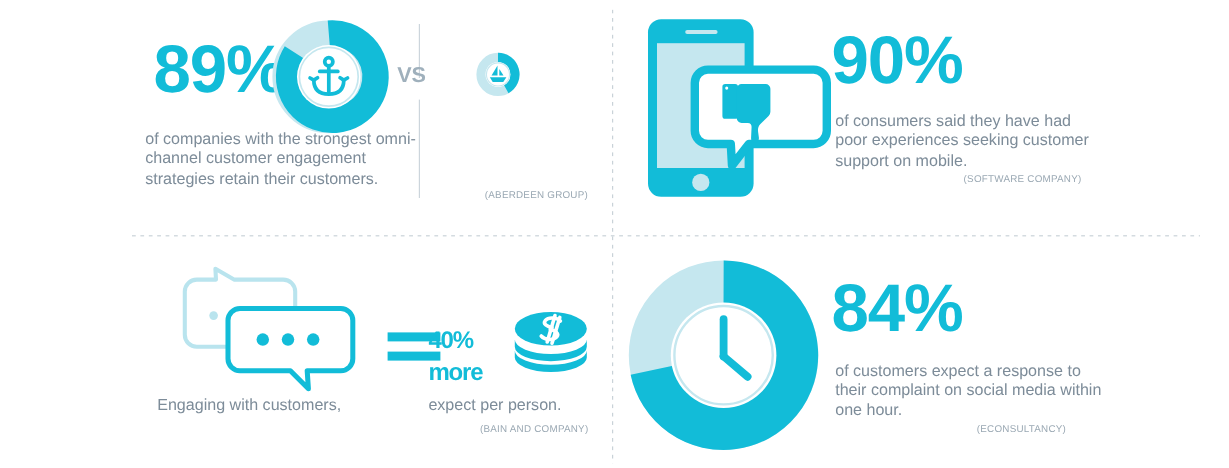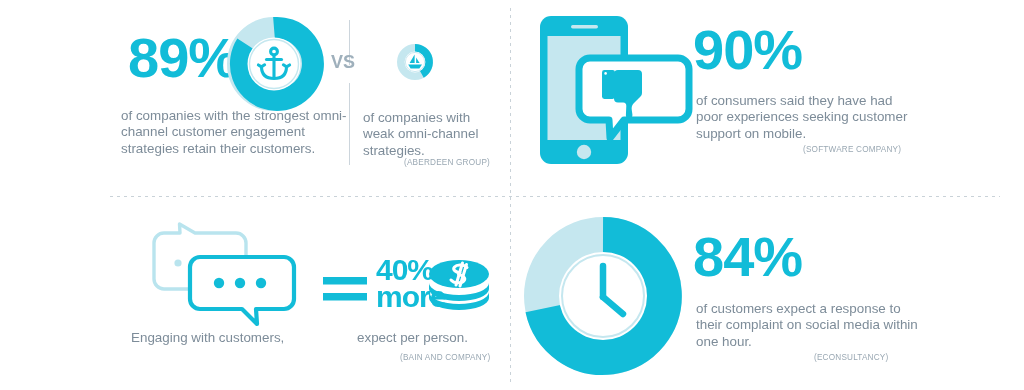--- a/index.html
+++ b/index.html
@@ -69,21 +69,21 @@
   #q2{left:510px;top:0;width:514px;height:196px;}
   #q2 .phone{position:absolute;left:28px;top:14px;width:150px;height:152px;}
   #q2 .n90{position:absolute;left:183px;top:22px;font-size:56px;}
   #q2 .txt{position:absolute;left:186px;top:93px;width:215px;}
   #q2 .src{position:absolute;left:293px;top:145px;}
 
   
   #q3{left:0;top:196px;width:510px;height:194px;}
   #q3 .bubbles{position:absolute;left:148px;top:25px;width:160px;height:120px;}
   #q3 .eq{position:absolute;left:323px;top:80px;width:44px;height:26px;}
-  #q3 .n40{position:absolute;left:357px;top:60px;font-size:30px;line-height:27px;margin-left:19px;}
+  #q3 .n40{position:absolute;left:357px;top:75px;font-size:20px;line-height:27px;}
   #q3 .coins{position:absolute;left:427px;top:60px;width:64px;height:56px;}
   #q3 .txt-left{position:absolute;left:131px;top:134px;width:200px;}
   #q3 .txt-right{position:absolute;left:357px;top:134px;width:150px;}
   #q3 .src{position:absolute;left:400px;top:157px;}
 
   
   #q4{left:510px;top:196px;width:514px;height:194px;}
   #q4 .clock{position:absolute;left:13px;top:20px;width:160px;height:160px;}
   #q4 .n72{position:absolute;left:183px;top:33px;font-size:56px;}
   #q4 .txt{position:absolute;left:186px;top:105px;width:225px;}
@@ -138,21 +138,20 @@
           <path d="M 18.6 11.5 L 18.6 20 L 13.6 20 Z"></path>
           <path d="M 20.1 14.6 L 20.1 20 L 23.6 20 Z"></path>
           <path d="M 12.2 21.4 L 26 21.4 L 23.4 25.4 L 14.6 25.4 Z"></path>
         </g>
       </svg>
     </div>
 
 
     <div class="body-txt txt1">of companies with the strongest omni-channel customer engagement strategies retain their customers.</div>
 
-    <div class="body-txt txt2">of companies with weak omni-channel strategies.</div>
 
     <div class="source src1">(ABERDEEN GROUP)</div>
   </div>
 
   <div class="quad" id="q2">
 
     <div class="phone">
       <svg viewBox="0 0 150 152" width="150" height="152" aria-hidden="true">
 
         <g>

